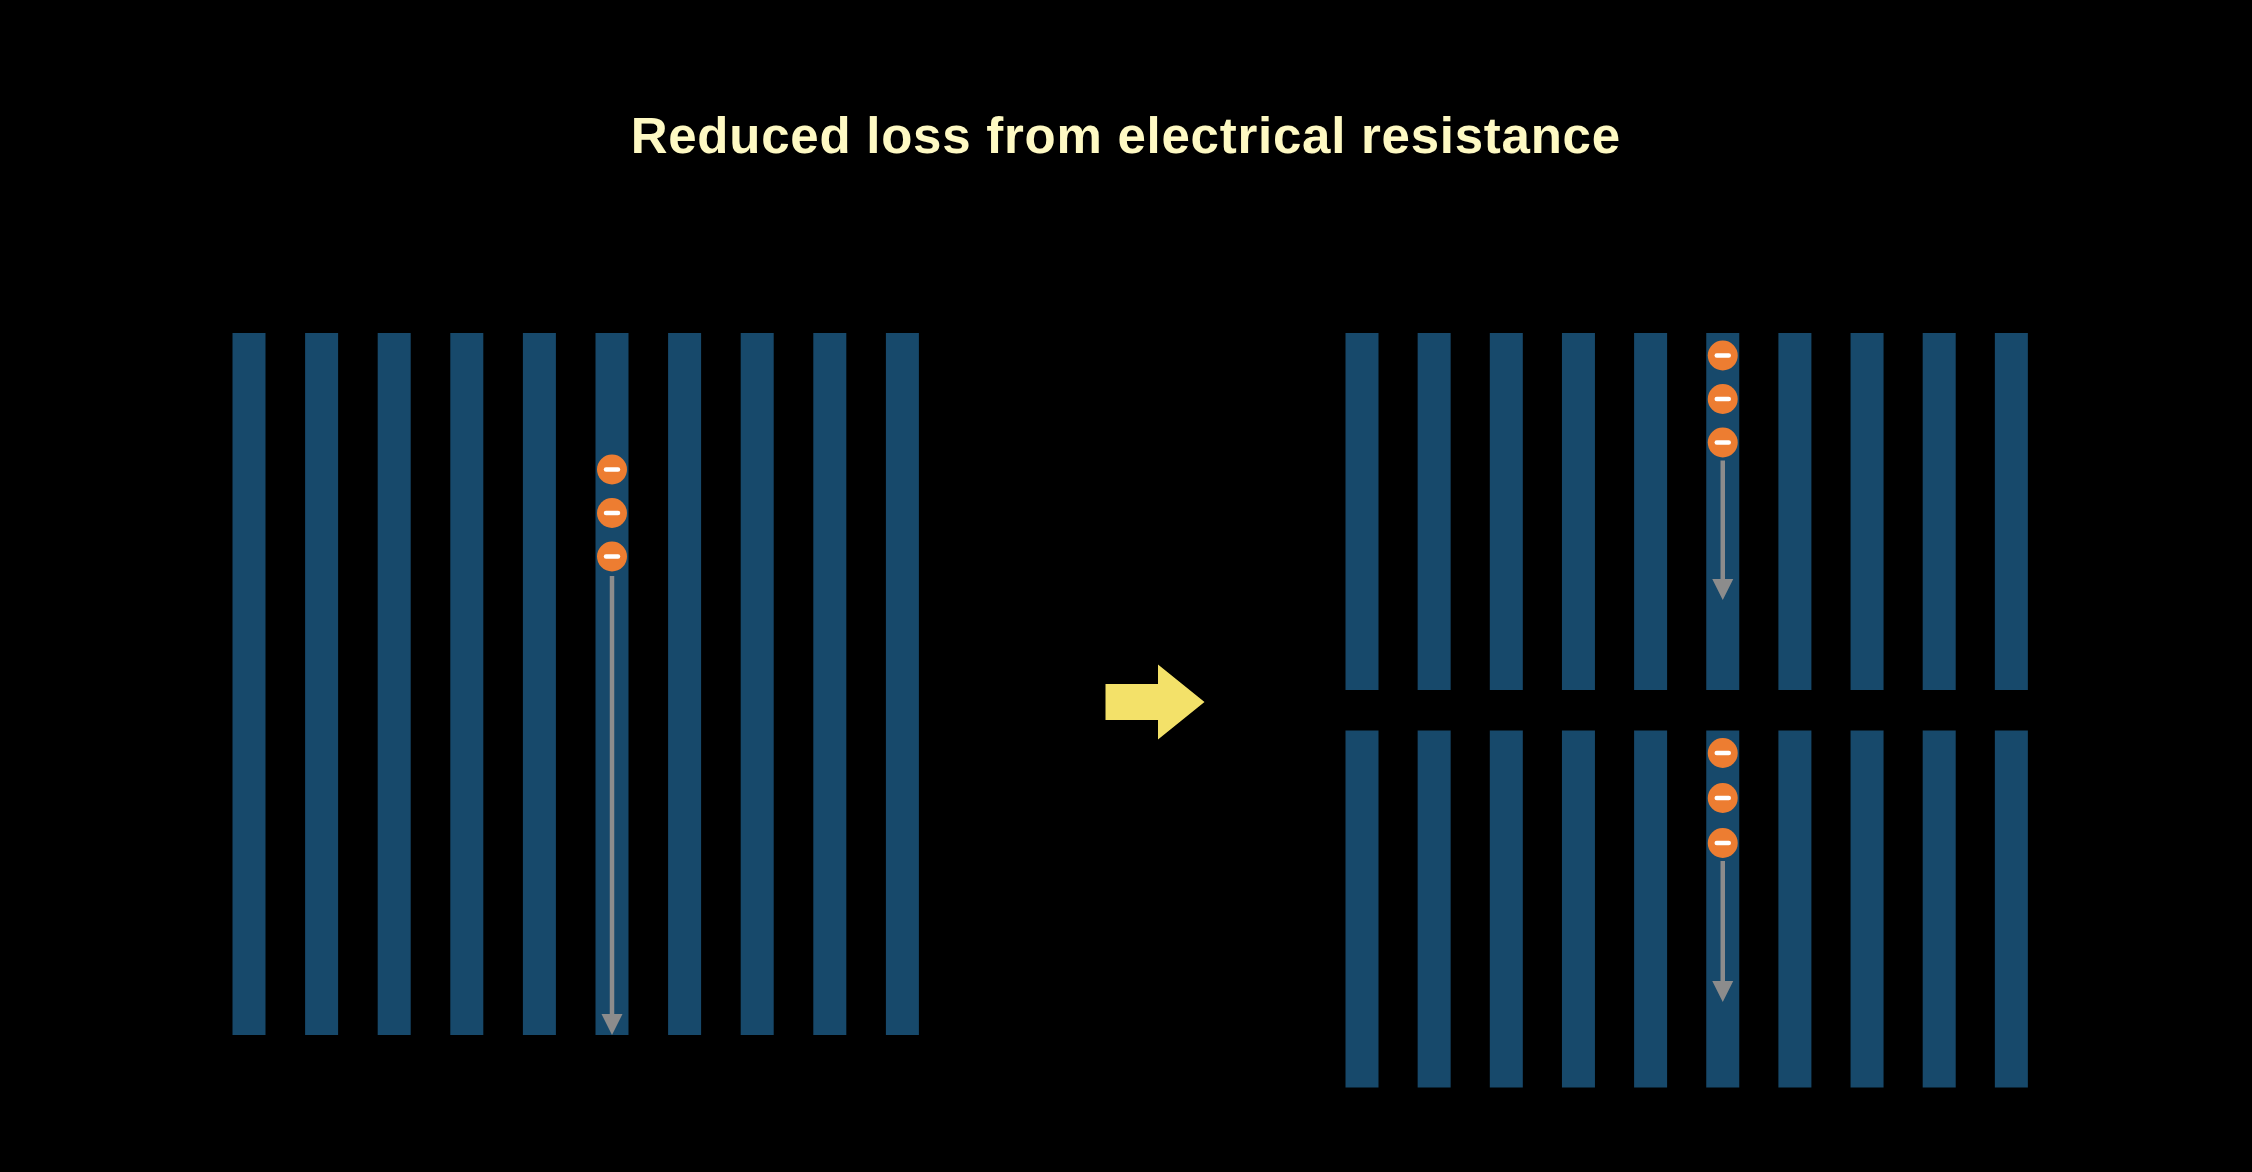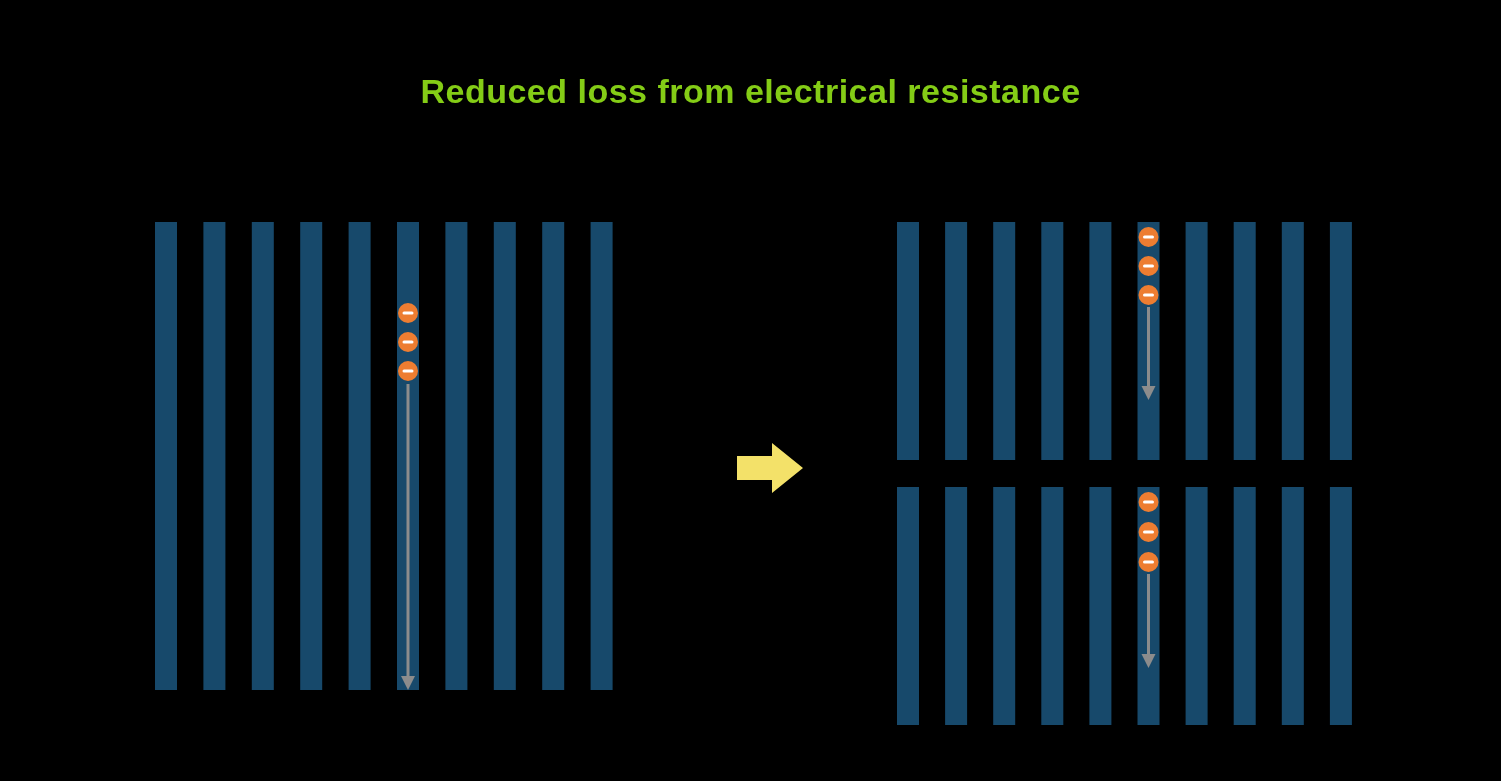--- a/index.html
+++ b/index.html
@@ -28,21 +28,21 @@
   }
   svg.panel {
     position: absolute;
     display: block;
   }
 </style>
 </head>
 <body>
 
 <div id="stage" style="background: rgb(0, 0, 0);">
-  <div id="title" style="color: #84cc16;">Reduced loss from electrical resistance</div>
+  <div id="title" style="color: #fef9c3;">Reduced loss from electrical resistance</div>
 
   <svg id="left-panel" class="panel" width="520" height="500" style="left:130px; top:200px;" viewBox="0 0 520 500">
       <rect x="25" y="22" width="22" height="468" fill="#17496b"></rect>
       <rect x="73.4" y="22" width="22" height="468" fill="#17496b"></rect>
       <rect x="121.8" y="22" width="22" height="468" fill="#17496b"></rect>
       <rect x="170.2" y="22" width="22" height="468" fill="#17496b"></rect>
       <rect x="218.6" y="22" width="22" height="468" fill="#17496b"></rect>
       <rect x="267" y="22" width="22" height="468" fill="#17496b"></rect>
       <rect x="315.4" y="22" width="22" height="468" fill="#17496b"></rect>
       <rect x="363.8" y="22" width="22" height="468" fill="#17496b"></rect>

